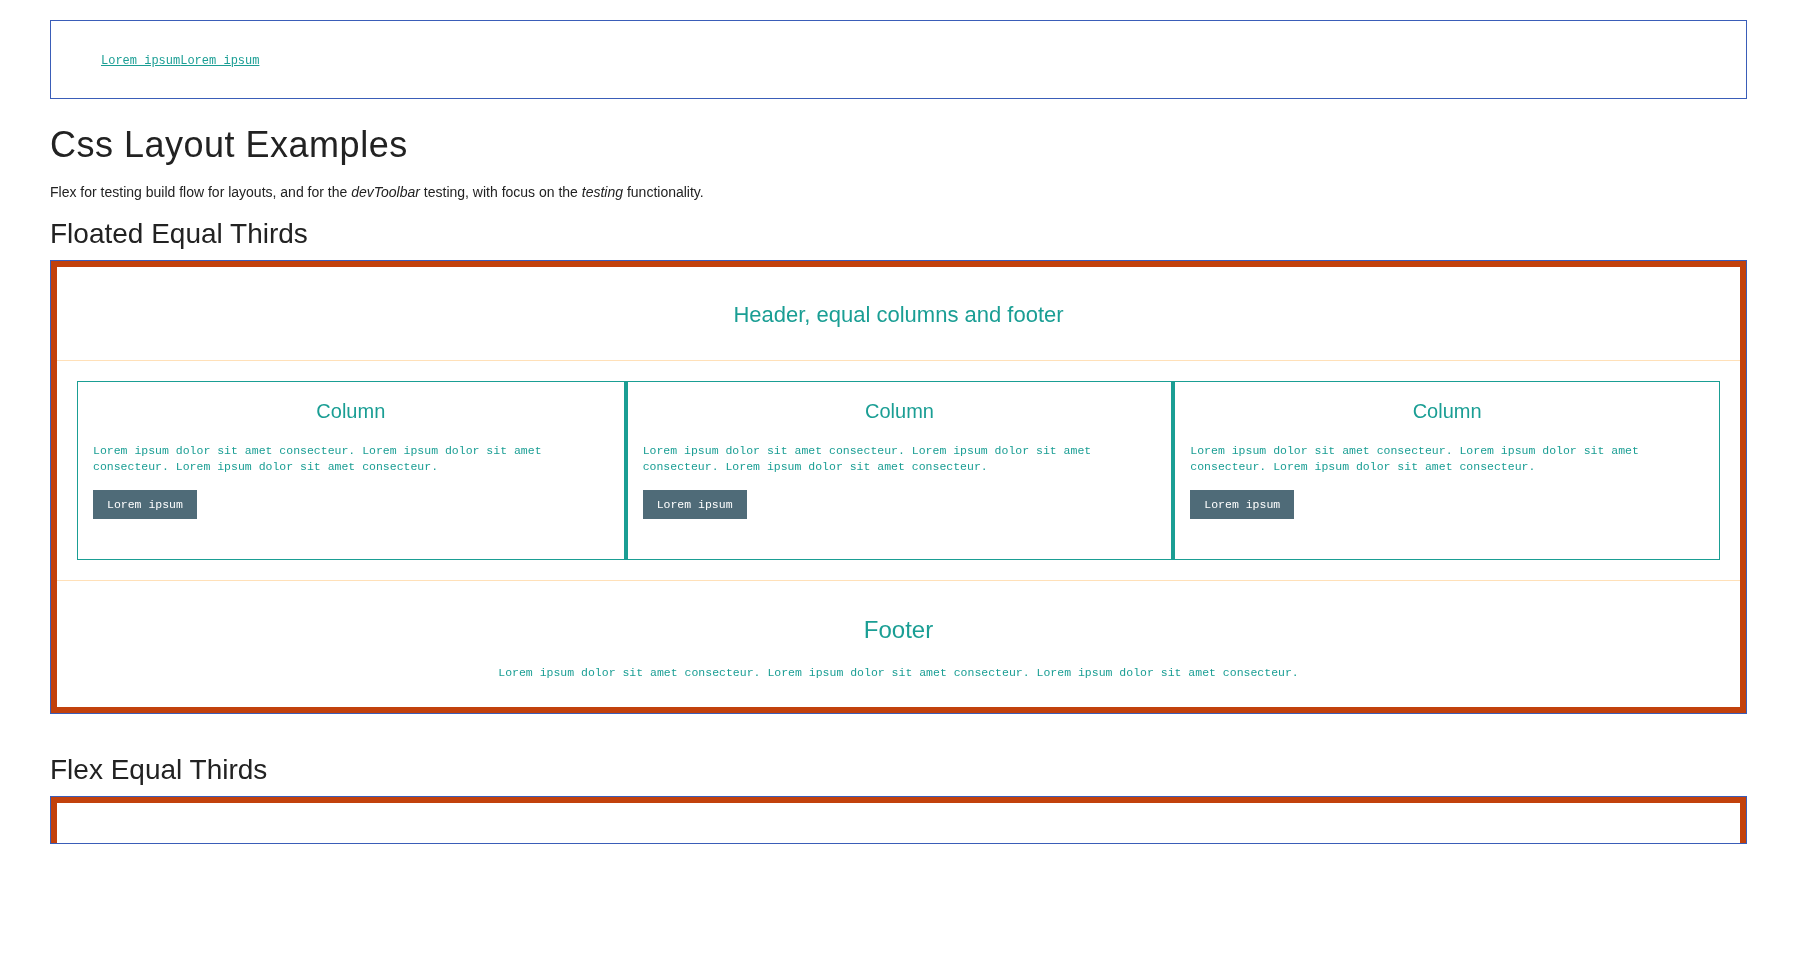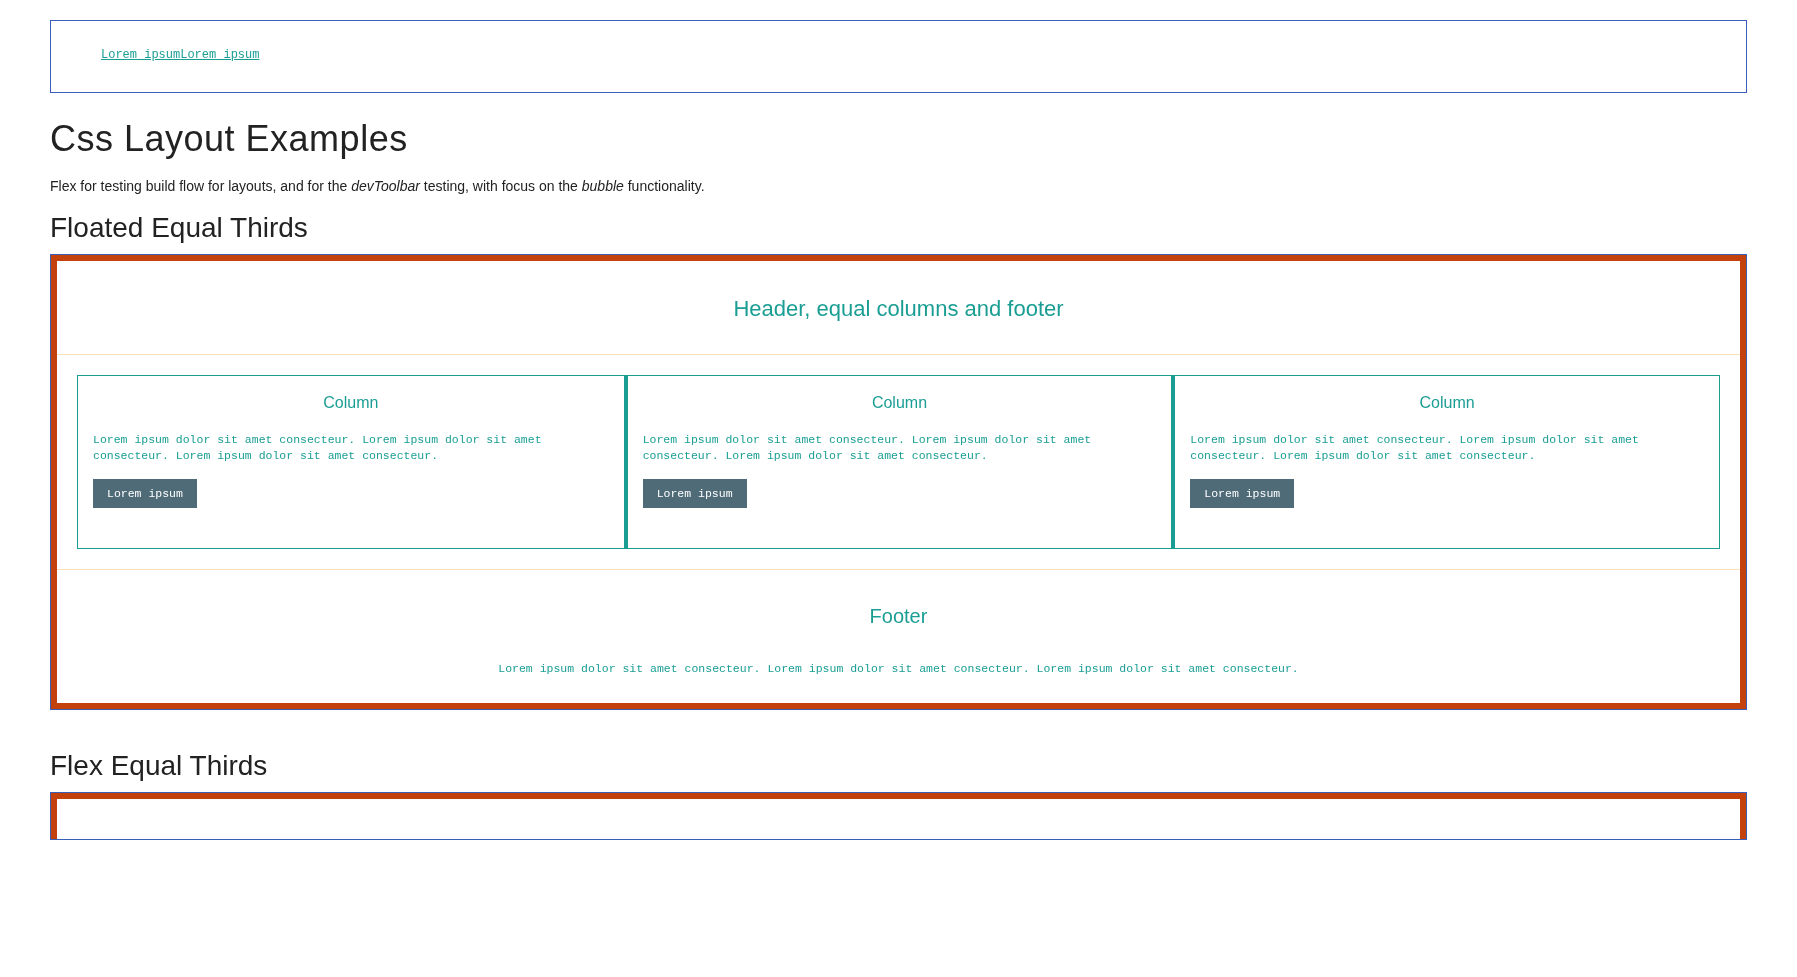--- a/index.html
+++ b/index.html
@@ -9,21 +9,21 @@
     }
 
     body {
       font-family: 'Segoe UI', Tahoma, Geneva, Verdana, sans-serif;
       color: #222;
       padding: 20px 50px;
     }
 
     .top-nav {
       border: 1px solid #3a5db8;
-      padding: 23px 50px 30px 50px;
+      padding: 29px 50px 30px 50px;
       margin-bottom: 25px;
     }
 
     .top-nav a {
       font-family: 'Courier New', Courier, monospace;
       font-size: 12px;
       color: #1a9e94;
       text-decoration: underline;
     }
 
@@ -89,21 +89,21 @@
       border: 1px solid #1a9e94;
       padding: 18px 15px 40px 15px;
     }
 
     .column + .column {
       border-left: 3px solid #1a9e94;
     }
 
     .column h4 {
       color: #1a9e94;
-      font-size: 16px;
+      font-size: 20px;
       font-weight: 400;
       text-align: center;
       margin-bottom: 20px;
     }
 
     .column p {
       font-family: 'Courier New', Courier, monospace;
       font-size: 11.5px;
       color: #1a9e94;
       line-height: 1.35;
@@ -121,23 +121,23 @@
       cursor: pointer;
     }
 
     .layout-footer {
       padding: 35px 20px 28px 20px;
       text-align: center;
     }
 
     .layout-footer h3 {
       color: #1a9e94;
-      font-size: 20px;
-      font-weight: 400;
-      margin-bottom: 34px;
+      font-size: 24px;
+      font-weight: 400;
+      margin-bottom: 22px;
     }
 
     .layout-footer p {
       font-family: 'Courier New', Courier, monospace;
       font-size: 11.5px;
       color: #1a9e94;
     }
 
     
     .section-box.partial .layout-header {
@@ -153,21 +153,21 @@
 </head>
 <body>
 
 <div class="top-nav">
   <a href="#">Lorem ipsum</a><a href="#">Lorem ipsum</a>
 </div>
 
 <h1>Css Layout Examples</h1>
 
 <p class="intro">
-  <span>Flex for testing build flow for layouts, and for the </span><em>devToolbar</em><span> testing, with focus on the </span><em>bubble</em><span> functionality.</span>
+  <span>Flex for testing build flow for layouts, and for the </span><em>devToolbar</em><span> testing, with focus on the </span><em>testing</em><span> functionality.</span>
 </p>
 
 <h2>Floated Equal Thirds</h2>
 
 <div class="section-box">
   <div class="section-inner">
     <div class="layout-header">
       <h3>Header, equal columns and footer</h3>
     </div>
 

